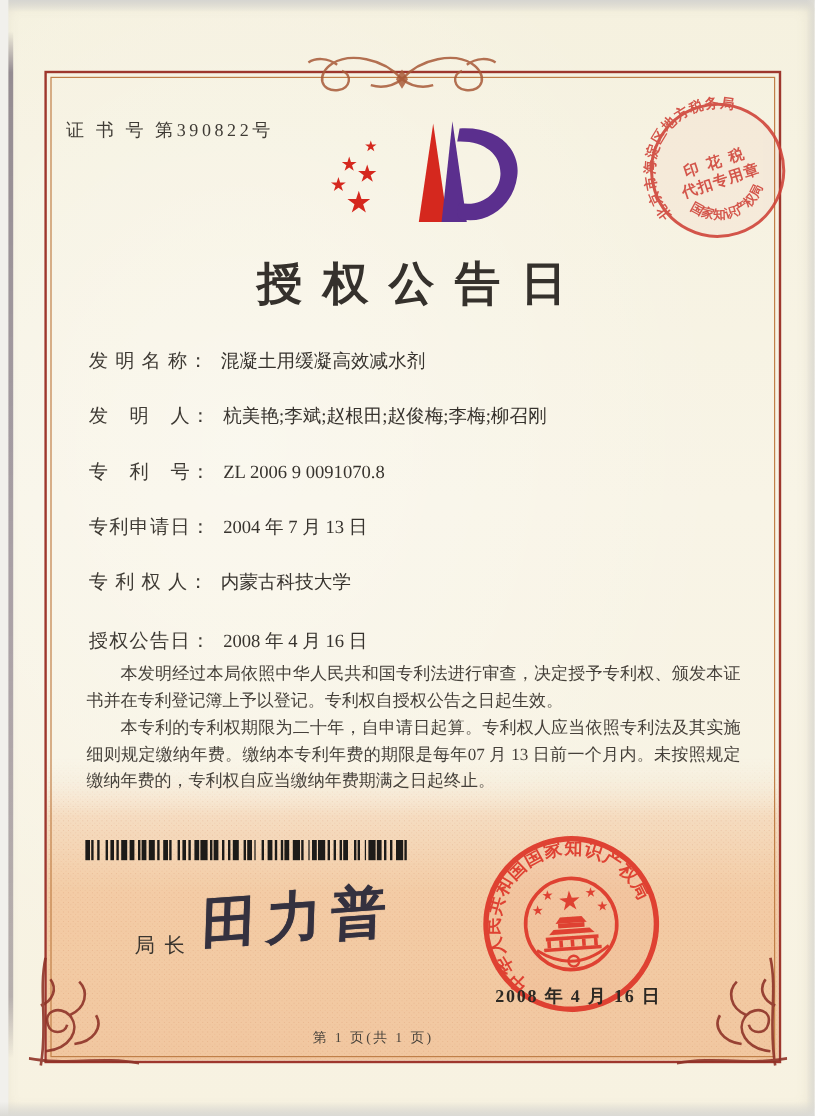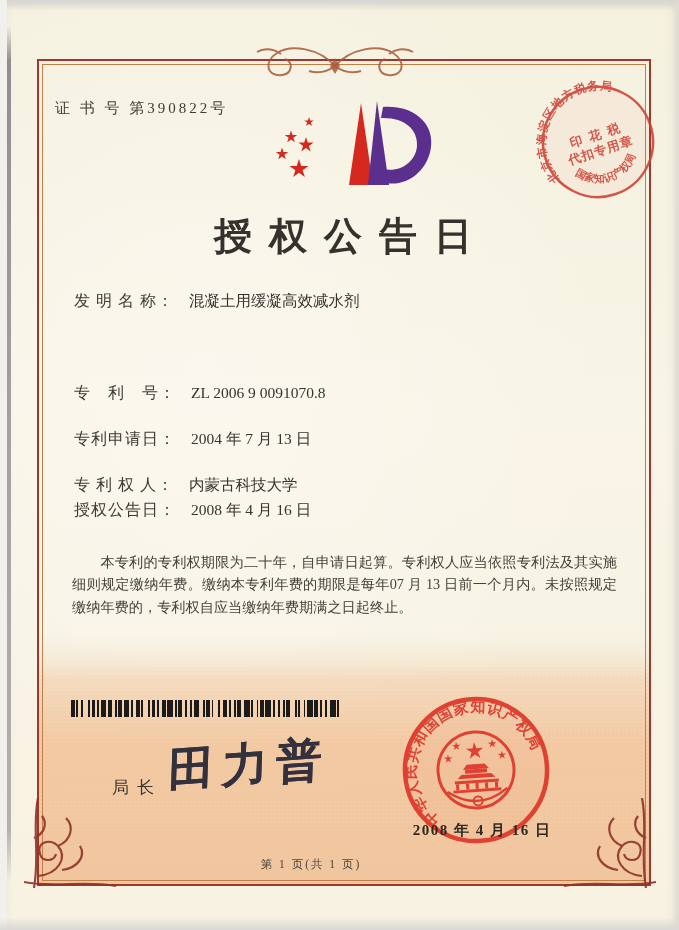--- a/index.html
+++ b/index.html
@@ -38,21 +38,21 @@
       border:1px solid #c07f47;}
   .content{position:absolute;left:0;top:0;width:679px;height:930px;z-index:3;}
   .ornament{position:absolute;z-index:4;}
   .cert-no{position:absolute;left:55px;top:99px;font-size:15px;letter-spacing:3px;color:#3f3b35;}
   .logo{position:absolute;left:271px;top:97px;}
   .tax-stamp{position:absolute;left:536px;top:80px;opacity:.88;z-index:5;}
   .title{position:absolute;left:37px;top:211px;width:612px;text-align:center;
          font-size:38px;font-weight:bold;letter-spacing:17px;color:#35312c;text-indent:17px;}
   .field{position:absolute;left:74px;white-space:nowrap;}
   .field .lbl{font-size:16px;letter-spacing:1px;color:#3e3a34;}
-  .field .val{font-size:15.5px;color:#37332e;margin-left:15px;}
+  .field .val{font-size:15.5px;color:#37332e;margin-left:10px;}
   .body-text{position:absolute;left:72px;top:551px;width:545px;font-size:14.2px;
          line-height:22.3px;color:#45403a;text-align:justify;}
   .body-text p{margin:0;text-indent:2em;}
   .barcode{position:absolute;left:71px;top:700px;width:392px;height:17px;display:flex;overflow:hidden;}
   .barcode span{display:block;height:100%;}
   .bar{background:#1d1b19;}
   .gap{background:transparent;}
   .director{position:absolute;left:112px;top:776px;font-size:17px;letter-spacing:8px;color:#3a352f;}
   .signature{position:absolute;left:168px;top:734px;font-size:46px;font-weight:bold;color:#34313f;
          transform:rotate(-4deg) skewX(-6deg);letter-spacing:8px;font-family:"DejaVu Sans",sans-serif;
@@ -151,34 +151,38 @@
         <text x="0" y="-3" text-anchor="middle" font-size="12.5" font-weight="bold" letter-spacing="2">印 花 税</text>
         <text x="0" y="13" text-anchor="middle" font-size="12.5" font-weight="bold" letter-spacing="1">代扣专用章</text>
       </g>
     </svg>
 
     <div class="title">授权公告日</div>
 
     <div class="field" style="top:291px">
       <span class="lbl">发 明 名 称：</span><span class="val">混凝土用缓凝高效减水剂</span>
     </div>
+    <div class="field" style="top:337px">
+      <span class="lbl">发　明　人：</span><span class="val">杭美艳;李斌;赵根田;赵俊梅;李梅;柳召刚</span>
+    </div>
     <div class="field" style="top:383px">
       <span class="lbl">专　利　号：</span><span class="val">ZL 2006 9 0091070.8</span>
     </div>
     <div class="field" style="top:429px">
       <span class="lbl">专利申请日：</span><span class="val">2004 年 7 月 13 日</span>
     </div>
     <div class="field" style="top:475px">
       <span class="lbl">专 利 权 人：</span><span class="val">内蒙古科技大学</span>
     </div>
-    <div class="field" style="top:500px">
+    <div class="field" style="top:524px">
       <span class="lbl">授权公告日：</span><span class="val">2008 年 4 月 16 日</span>
     </div>
 
     <div class="body-text">
+      <p>本发明经过本局依照中华人民共和国专利法进行审查，决定授予专利权、颁发本证书并在专利登记簿上予以登记。专利权自授权公告之日起生效。</p>
       <p>本专利的专利权期限为二十年，自申请日起算。专利权人应当依照专利法及其实施细则规定缴纳年费。缴纳本专利年费的期限是每年07 月 13 日前一个月内。未按照规定缴纳年费的，专利权自应当缴纳年费期满之日起终止。</p>
     </div>
 
     <div class="barcode" id="barcode">
         <span class="bar" style="width: 3.8px; flex: 0 0 3.8px;"></span>
         <span class="gap" style="width: 1.6px; flex: 0 0 1.6px;"></span>
         <span class="bar" style="width: 1.9px; flex: 0 0 1.9px;"></span>
         <span class="gap" style="width: 3.2px; flex: 0 0 3.2px;"></span>
         <span class="bar" style="width: 1.9px; flex: 0 0 1.9px;"></span>
         <span class="gap" style="width: 4.8px; flex: 0 0 4.8px;"></span>

